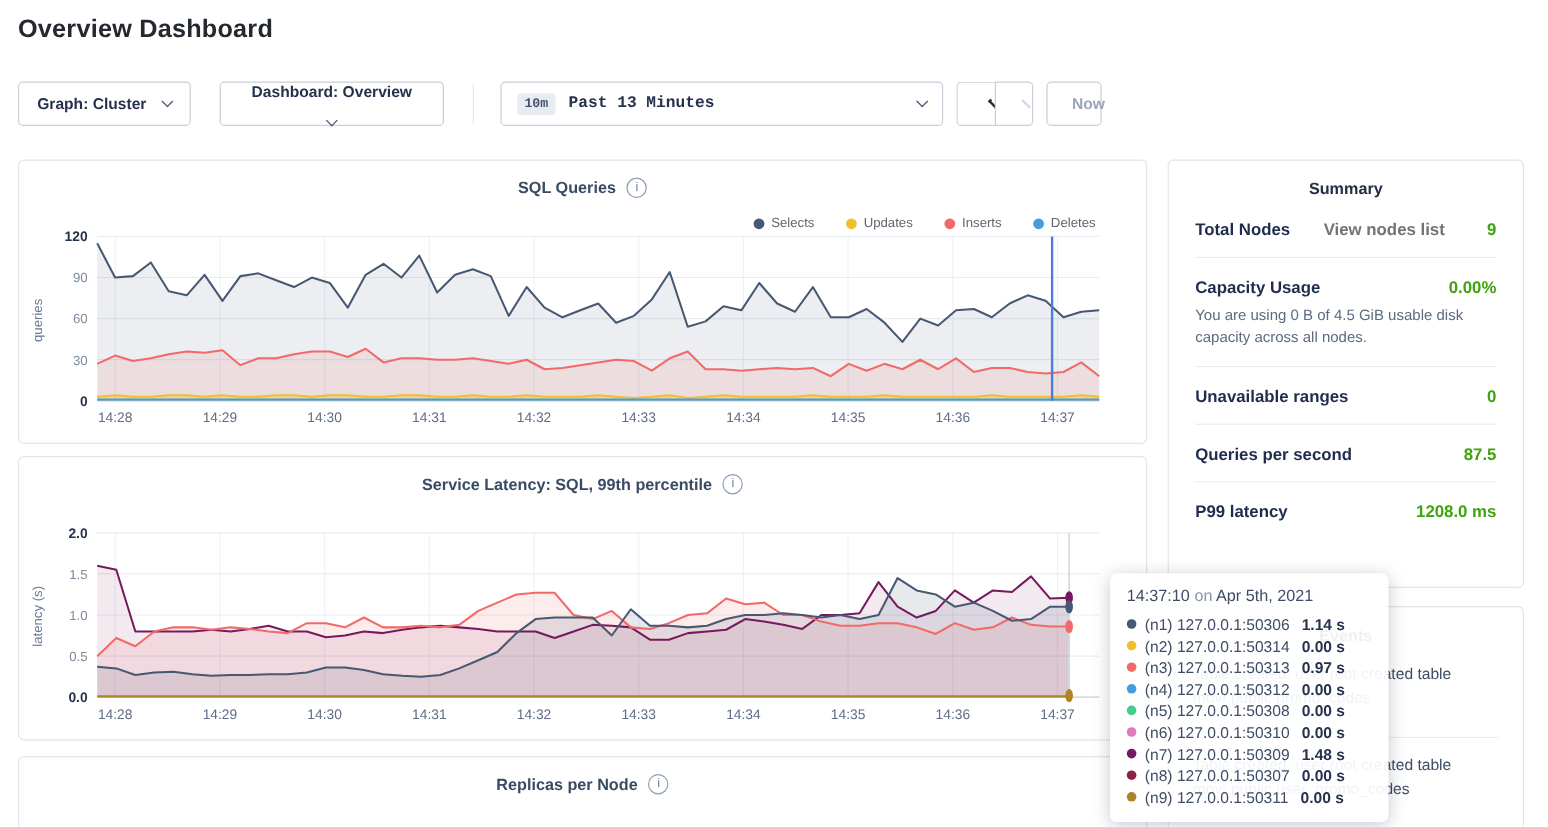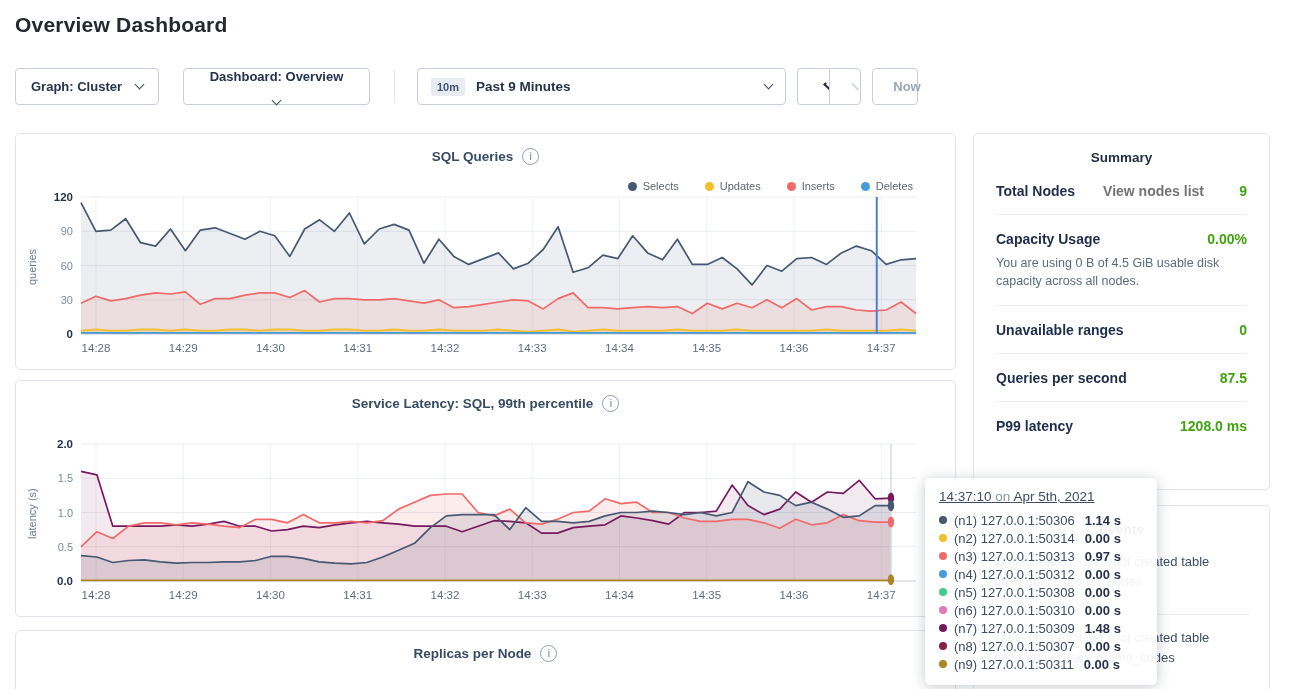--- a/index.html
+++ b/index.html
@@ -20,21 +20,21 @@
     position: absolute; top: 68px; height: 37px;
     background: #fff; border: 1px solid #c9cfd9; border-radius: 4px;
     display: flex; align-items: center;
     font-weight: bold; font-size: 13px; color: #26324d;
     cursor: pointer;
     padding-left: 24px;
   }
   #dd-graph { left: 15px; width: 144px; padding: 0 15px; justify-content: space-between; }
   #dd-dashboard { left: 183px; width: 187px; padding: 0 15px; justify-content: space-between; flex-direction: column; }
   .v-divider { position: absolute; left: 394px; top: 70px; width: 1px; height: 33px; background: #e3e7ed; }
-  #timebox { left: 417px; width: 369px; padding: 0 13px; gap: 11px; }
+  #timebox { left: 417px; width: 369px; padding: 0 13px; gap: 11px; font-family: Liberation Mono, monospace; }
   .time-badge {
     background: #e7ebf2; color: #44526d; border-radius: 3px;
     font-size: 11px; font-weight: bold; padding: 3px 6px;
   }
   .time-value { flex: 1; font-size: 13.5px; }
   #btn-prev { left: 797px; width: 32px; justify-content: center; border-radius: 4px 0 0 4px; border-right: none; }
   #btn-next { left: 829px; width: 32px; justify-content: center; border-radius: 0 4px 4px 0; }
   #btn-now  { left: 872px; width: 46px; justify-content: center; color: #9aa5b6; }
   .chev { display: inline-block; width: 7px; height: 7px;
           border-right: 1.8px solid #3e4c66; border-bottom: 1.8px solid #3e4c66; }
@@ -88,21 +88,21 @@
   .event-rows { padding: 2px 20px 0; }
   .event-row { padding: 13px 0 22px; border-bottom: 1px solid #e9edf2; font-size: 13px; color: #3e4c66; line-height: 1.55; }
   .event-row:last-child { border-bottom: none; }
   
   #tooltip {
     position: absolute; left: 925px; top: 478px; width: 232px; z-index: 10;
     background: rgba(255,255,255,0.93);
     border-radius: 6px; box-shadow: 0 2px 14px rgba(50,60,80,0.28);
     padding: 11px 14px 12px;
   }
-  .tt-head { font-size: 13.5px; color: #3e4c66; margin-bottom: 7px; text-decoration: underline; }
+  .tt-head { font-size: 13.5px; color: #3e4c66; margin-bottom: 7px; }
   .tt-on { color: #8a94a6; }
   .tt-row { display: flex; align-items: center; gap: 7px; height: 18px; font-size: 13px; color: #3e4c66; }
   .tt-dot { width: 8px; height: 8px; border-radius: 50%; flex: none; }
   .tt-val { font-weight: bold; color: #26324d; margin-left: 3px; white-space: nowrap; }
 </style>
 </head>
 <body>
 
 <h1 class="page-title">Overview Dashboard</h1>
 
@@ -110,21 +110,21 @@
   <span>Graph: Cluster</span>
   <span class="chev down"></span>
 </div>
 <div class="btn" id="dd-dashboard">
   <span>Dashboard: Overview</span>
   <span class="chev down"></span>
 </div>
 <div class="v-divider"></div>
 <div class="btn" id="timebox">
   <span class="time-badge">10m</span>
-  <span class="time-value">Past 9 Minutes</span>
+  <span class="time-value">Past 13 Minutes</span>
   <span class="chev down"></span>
 </div>
 <div class="btn" id="btn-prev">
   <span class="chev big left"></span>
 </div>
 <div class="btn" id="btn-next">
   <span class="chev big right"></span>
 </div>
 <div class="btn" id="btn-now">Now</div>
 

